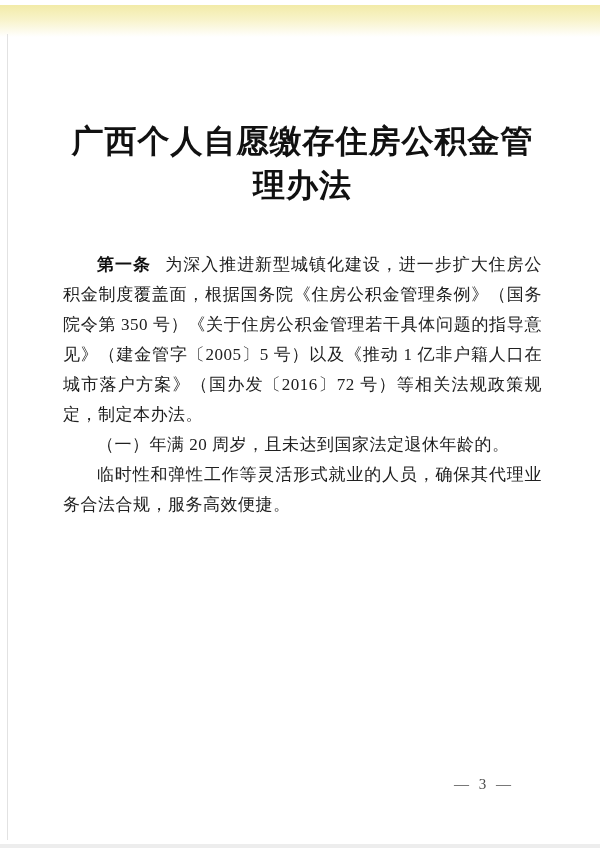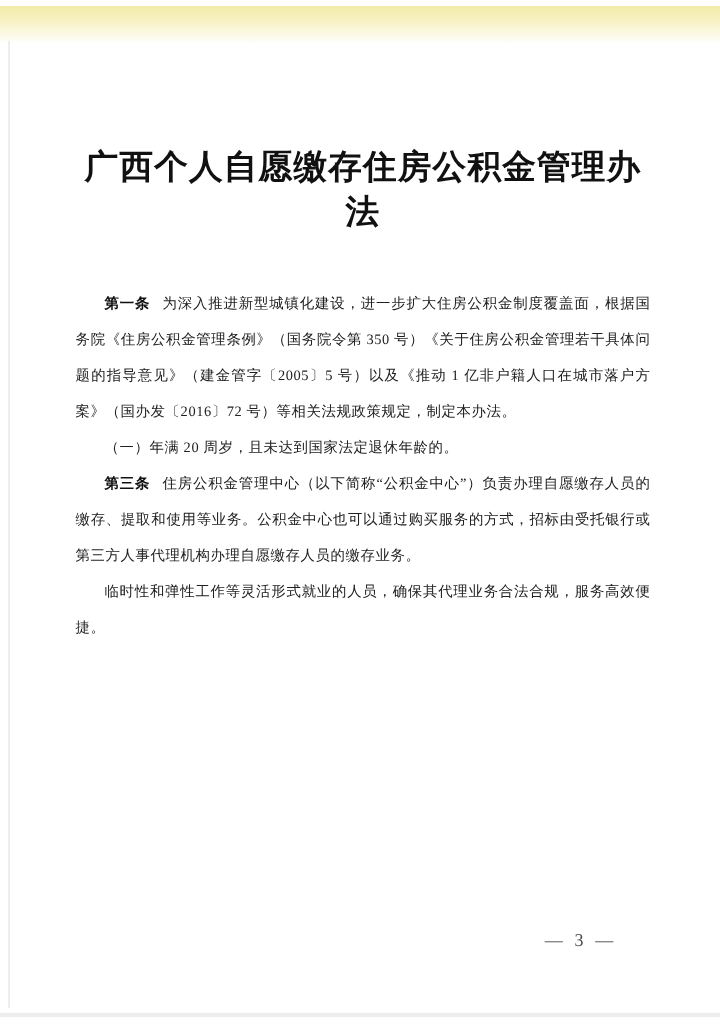--- a/index.html
+++ b/index.html
@@ -40,28 +40,28 @@
   .content {
     position: absolute;
     left: 63px;
     right: 58px;
     top: 120px;
     color: #1c1c1c;
   }
   .doc-title {
     margin: 0 0 42px 0;
     text-align: center;
-    font-size: 28px;
+    font-size: 32px;
     font-weight: 700;
     letter-spacing: 1px;
     color: #111;
   }
   .para {
     margin: 0;
-    font-size: 12px;
+    font-size: 17px;
     line-height: 30px;
     text-align: justify;
     text-indent: 2em;
     letter-spacing: 0.5px;
     color: #202020;
   }
   .para-label {
     font-weight: 700;
     margin-right: 0.85em;
     color: #101010;
@@ -90,23 +90,20 @@
     <p class="para">
       <span class="para-label">第一条</span><span>为深入推进新型城镇化建设，进一步扩大住房公积金制度覆盖面，根据国务院《住房公积金管理条例》（国务院令第 350 号）《关于住房公积金管理若干具体问题的指导意见》（建金管字〔2005〕5 号）以及《推动 1 亿非户籍人口在城市落户方案》（国办发〔2016〕72 号）等相关法规政策规定，制定本办法。</span>
     </p>
 
 
     <p class="para">
       <span class="para-label"></span><span>（一）年满 20 周岁，且未达到国家法定退休年龄的。</span>
     </p>
 
 
-    <p class="para">
-      <span class="para-label">第三条</span><span>住房公积金管理中心（以下简称“公积金中心”）负责办理自愿缴存人员的缴存、提取和使用等业务。公积金中心也可以通过购买服务的方式，招标由受托银行或第三方人事代理机构办理自愿缴存人员的缴存业务。</span>
-    </p>
 
     <p class="para">
       <span class="para-label"></span><span>临时性和弹性工作等灵活形式就业的人员，确保其代理业务合法合规，服务高效便捷。</span>
     </p>
 
   </div>
 
   <div class="page-number">— 3 —</div>
 </div>
 

